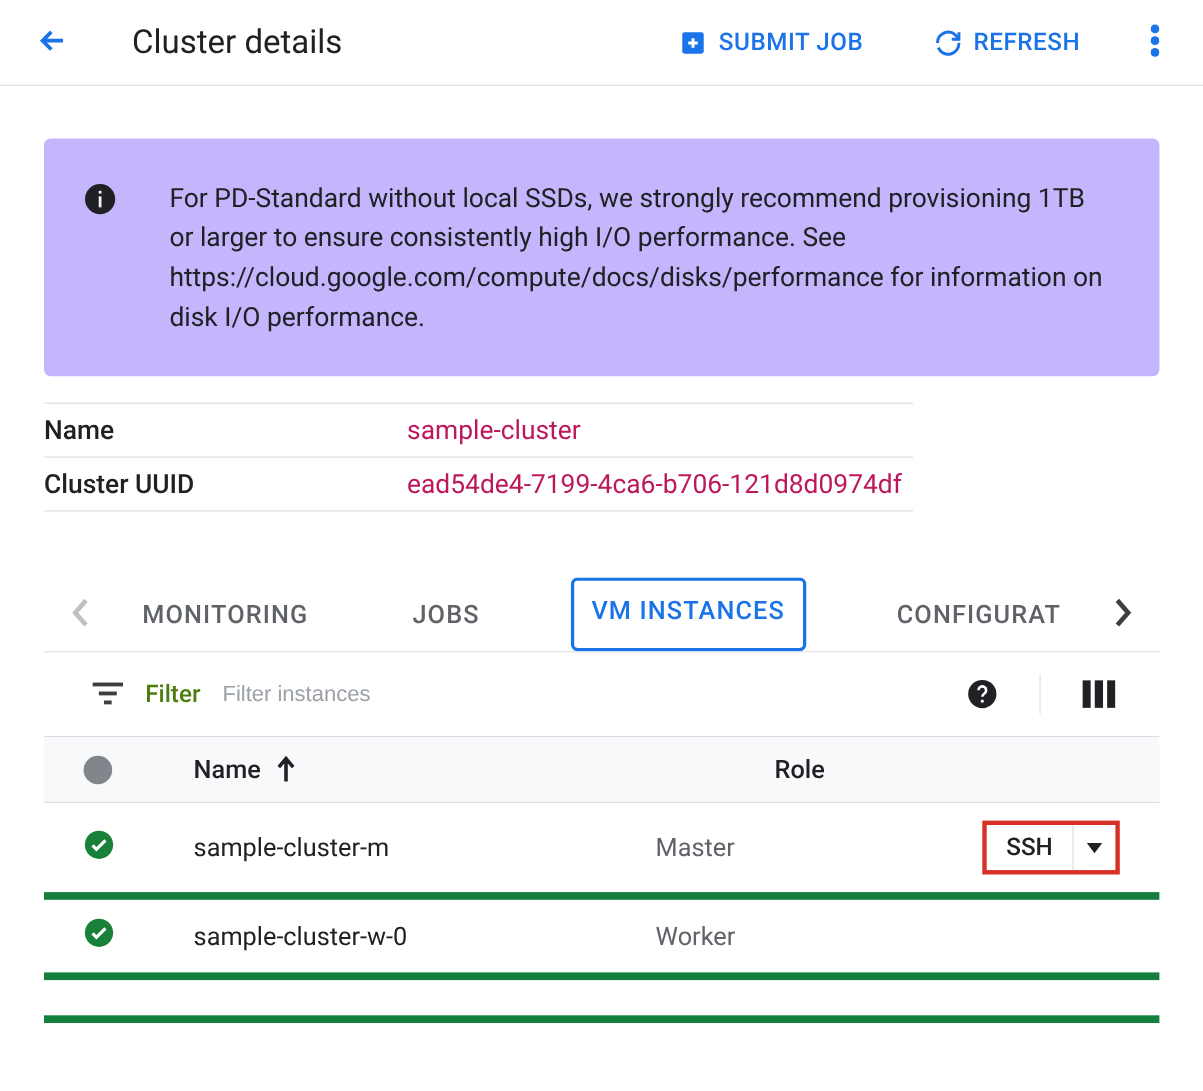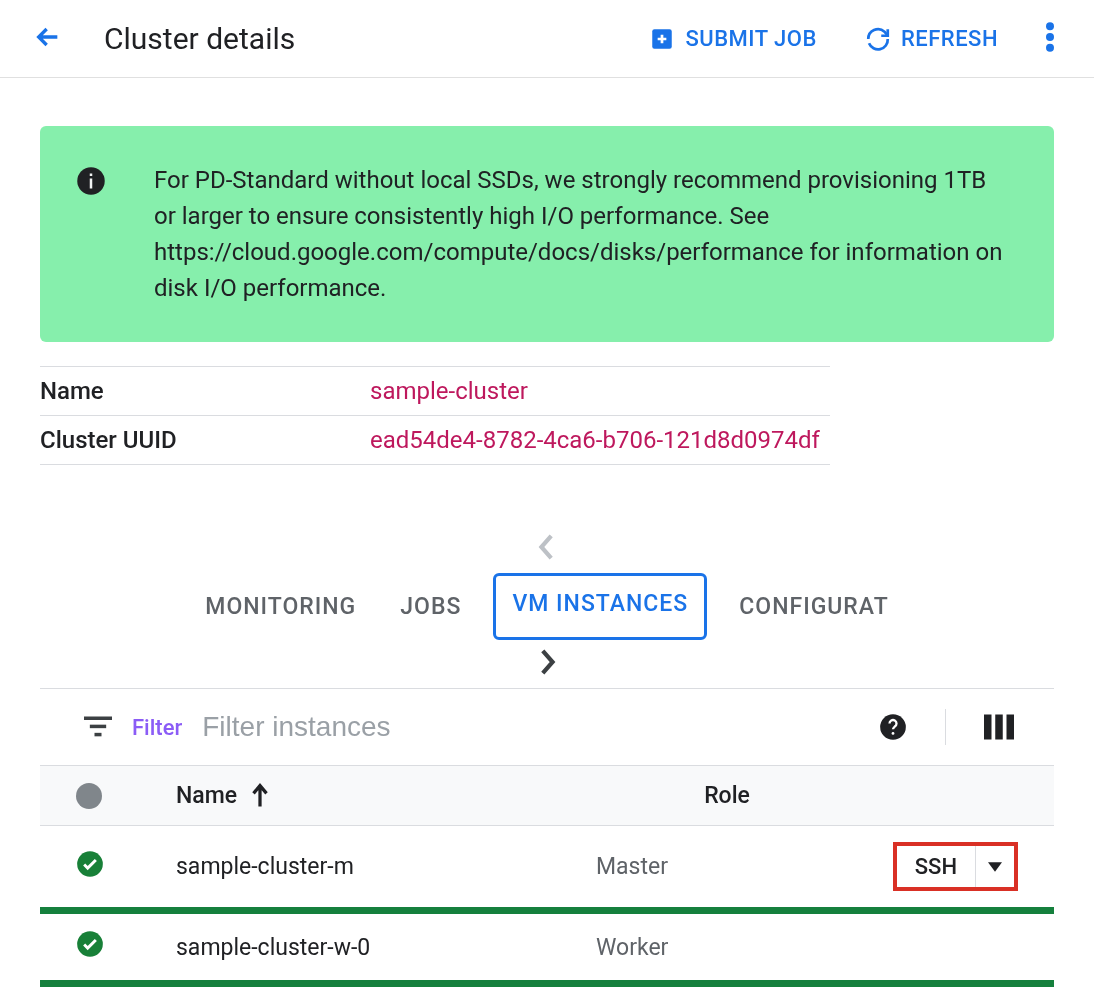--- a/index.html
+++ b/index.html
@@ -8,21 +8,21 @@
       font-size: 16px;
       color: #202124;
       background: #fff;
     }
     .header-bar {
       display: flex;
       align-items: center;
       height: 78px;
       padding: 0 24px;
       border-bottom: 1px solid #e0e0e0;
-      gap: 16px;
+      gap: 32px;
     }
     .back-arrow {
       color: #1a73e8;
       cursor: pointer;
       padding: 8px;
     }
     .page-title {
       font-size: 30px;
       font-weight: 400;
       color: #202124;
@@ -45,21 +45,21 @@
       color: #1a73e8;
       cursor: pointer;
       padding: 8px 16px;
     }
     .content {
       padding: 48px 40px 0 40px;
     }
     .info-banner {
       display: flex;
       gap: 48px;
-      background: #86efac;
+      background: #c4b5fd;
       border-radius: 6px;
       padding: 36px 40px 36px 36px;
       margin-bottom: 24px;
       max-width: 1040px;
     }
     .info-banner .info-icon {
       flex-shrink: 0;
       margin-top: 4px;
     }
     .info-banner .info-text {
@@ -93,21 +93,20 @@
       display: flex;
       align-items: center;
       gap: 12px;
     }
     .tabs-wrap {
       position: relative;
       border-bottom: 1px solid #dadce0;
       display: flex;
       align-items: center;
       padding: 0 16px;
-      flex-direction: column;
     }
     .tab-scroll-btn {
       color: #9aa0a6;
       cursor: pointer;
       padding: 8px;
     }
     .tab-scroll-btn.right { color: #5f6368; }
     .tabs {
       display: flex;
       flex: 1;
@@ -141,26 +140,26 @@
     .filter-bar {
       display: flex;
       align-items: center;
       padding: 20px 40px 20px 44px;
       gap: 20px;
     }
     .filter-bar .filter-icon { color: #5f6368; }
     .filter-label {
       font-size: 22px;
       font-weight: 500;
-      color: #8b5cf6;
+      color: #4d7c0f;
     }
     .filter-input {
       border: none;
       outline: none;
-      font-size: 28px;
+      font-size: 20px;
       color: #5f6368;
       flex: 1;
     }
     .filter-input::placeholder { color: #9aa0a6; }
     .help-icon, .columns-icon {
       cursor: pointer;
       color: #202124;
     }
     .divider-v {
       width: 1px; height: 36px; background: #dadce0;
@@ -264,21 +263,21 @@
     <div class="info-text">For PD-Standard without local SSDs, we strongly recommend provisioning 1TB or larger to ensure consistently high I/O performance. See https://cloud.google.com/compute/docs/disks/performance for information on disk I/O performance.</div>
   </div>
 
   <div class="details-table">
     <div class="details-row">
       <div class="details-label">Name</div>
       <div class="details-value">sample-cluster</div>
     </div>
     <div class="details-row">
       <div class="details-label">Cluster UUID</div>
-      <div class="details-value">ead54de4-8782-4ca6-b706-121d8d0974df</div>
+      <div class="details-value">ead54de4-7199-4ca6-b706-121d8d0974df</div>
     </div>
   </div>
 
   <div class="tabs-wrap">
     <div class="tab-scroll-btn">
       <svg width="20" height="28" viewBox="0 0 12 20" fill="none" stroke="#bdc1c6" stroke-width="3">
           <path d="M9 2l-7 8 7 8"></path>
         </svg>
     </div>
     <div class="tabs">

